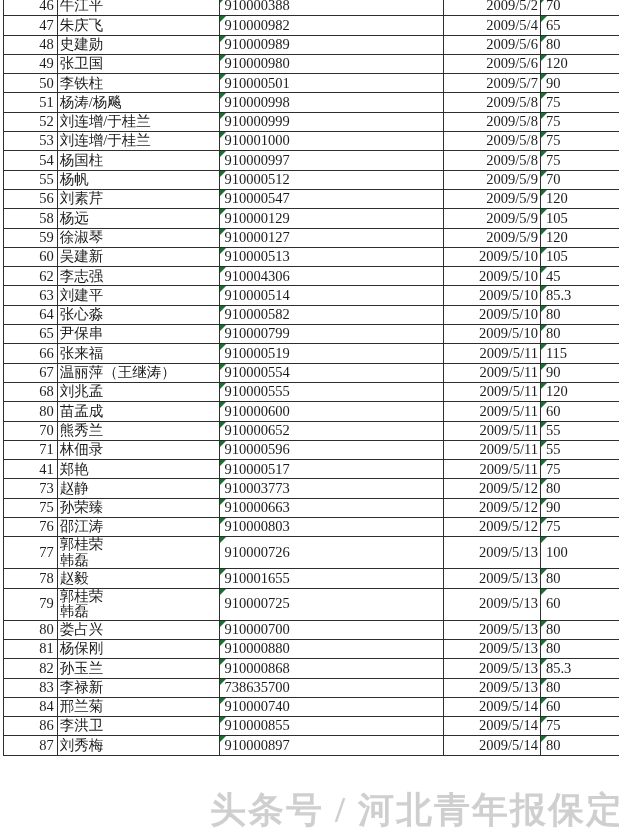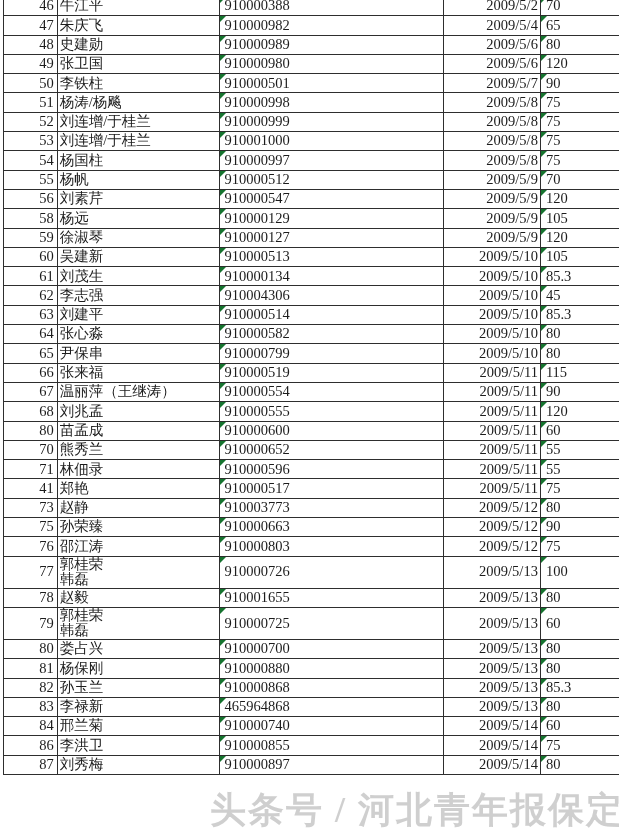--- a/index.html
+++ b/index.html
@@ -164,27 +164,20 @@
           <td class="value"><span class="tri"></span><span>120</span></td>
         </tr>
         <tr>
           <td class="num"><span>60</span></td>
           <td class="name"><span>吴建新</span></td>
           <td class="id"><span class="tri"></span><span>910000513</span></td>
           <td class="date"><span>2009/5/10</span></td>
           <td class="value"><span class="tri"></span><span>105</span></td>
         </tr>
         <tr>
-          <td class="num"><span>61</span></td>
-          <td class="name"><span>刘茂生</span></td>
-          <td class="id"><span class="tri"></span><span>910000134</span></td>
-          <td class="date"><span>2009/5/10</span></td>
-          <td class="value"><span class="tri"></span><span>85.3</span></td>
-        </tr>
-        <tr>
           <td class="num"><span>62</span></td>
           <td class="name"><span>李志强</span></td>
           <td class="id"><span class="tri"></span><span>910004306</span></td>
           <td class="date"><span>2009/5/10</span></td>
           <td class="value"><span class="tri"></span><span>45</span></td>
         </tr>
         <tr>
           <td class="num"><span>63</span></td>
           <td class="name"><span>刘建平</span></td>
           <td class="id"><span class="tri"></span><span>910000514</span></td>
@@ -315,21 +308,21 @@
         <tr>
           <td class="num"><span>82</span></td>
           <td class="name"><span>孙玉兰</span></td>
           <td class="id"><span class="tri"></span><span>910000868</span></td>
           <td class="date"><span>2009/5/13</span></td>
           <td class="value"><span class="tri"></span><span>85.3</span></td>
         </tr>
         <tr>
           <td class="num"><span>83</span></td>
           <td class="name"><span>李禄新</span></td>
-          <td class="id"><span class="tri"></span><span>465964868</span></td>
+          <td class="id"><span class="tri"></span><span>738635700</span></td>
           <td class="date"><span>2009/5/13</span></td>
           <td class="value"><span class="tri"></span><span>80</span></td>
         </tr>
         <tr>
           <td class="num"><span>84</span></td>
           <td class="name"><span>邢兰菊</span></td>
           <td class="id"><span class="tri"></span><span>910000740</span></td>
           <td class="date"><span>2009/5/14</span></td>
           <td class="value"><span class="tri"></span><span>60</span></td>
         </tr>

